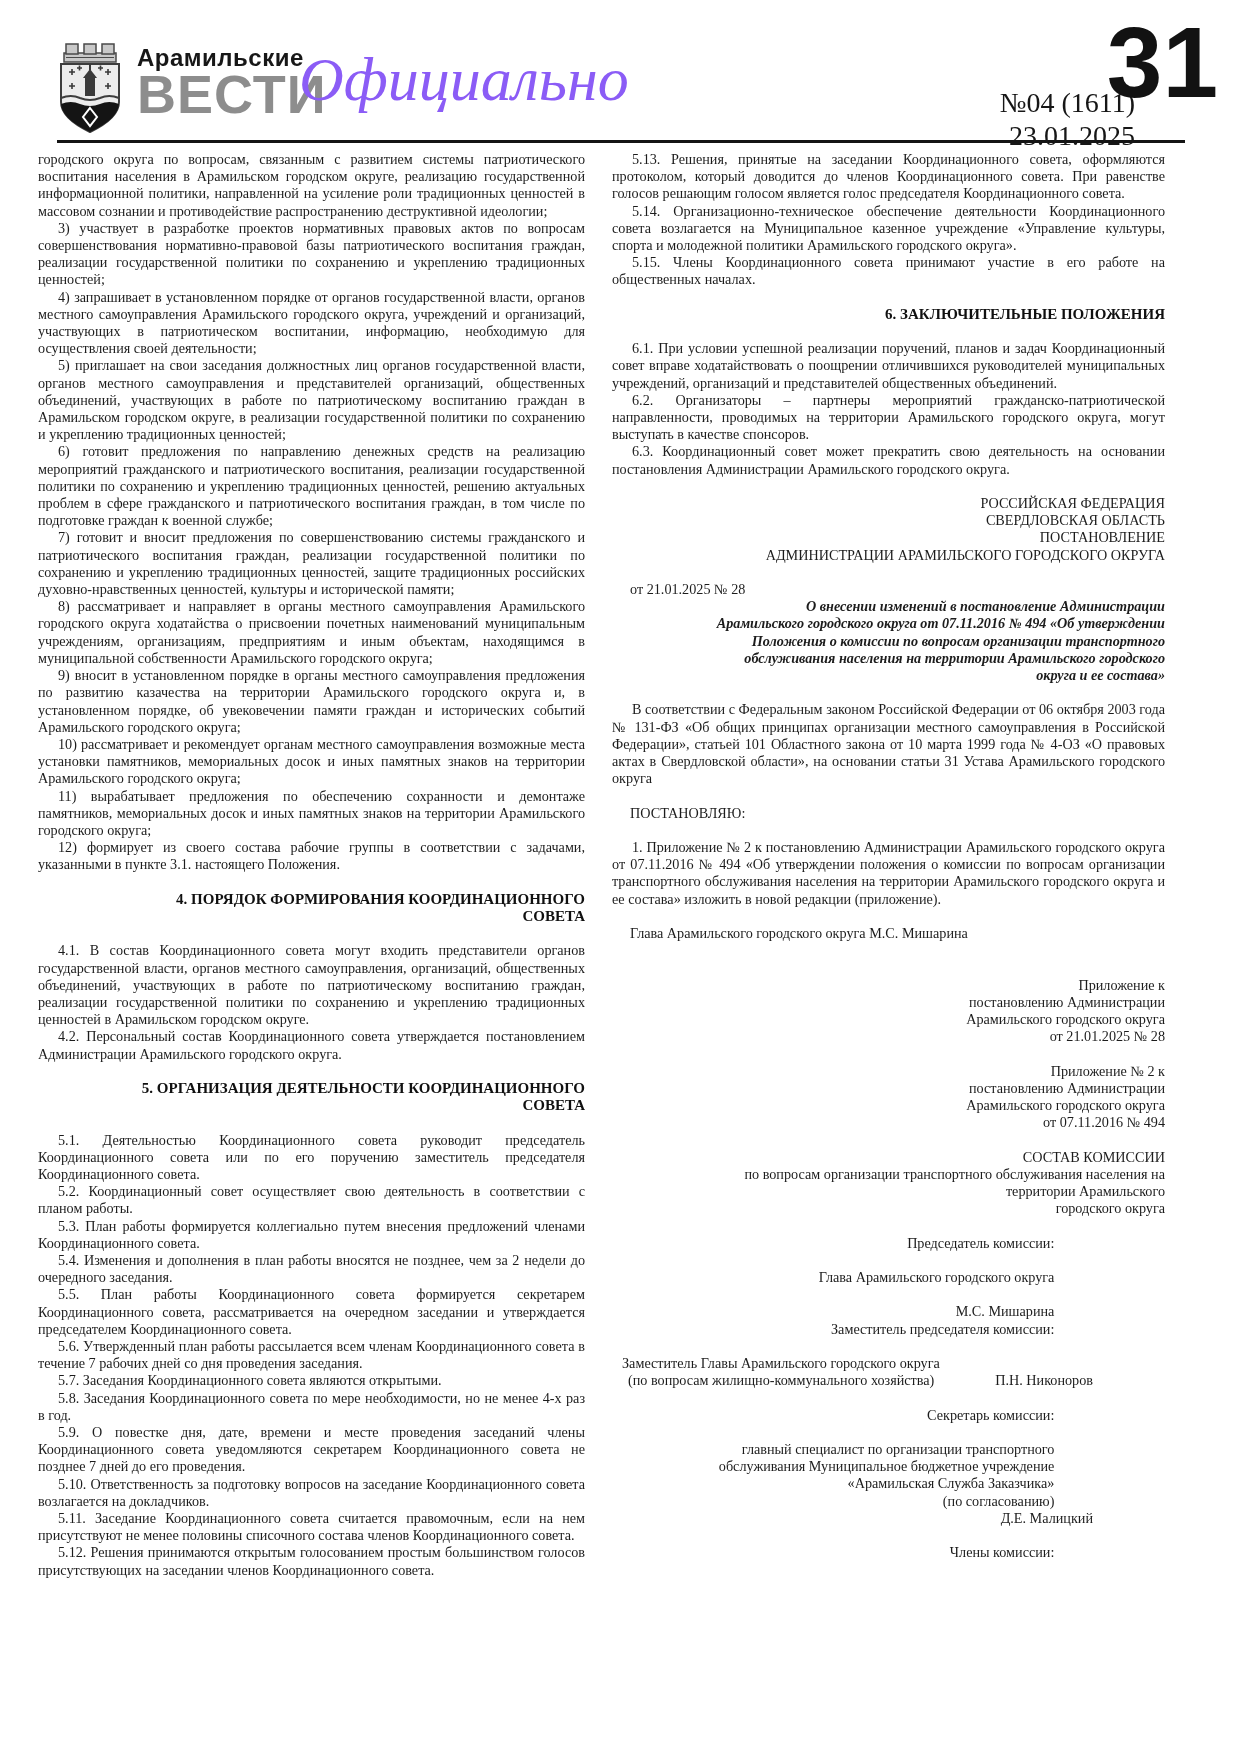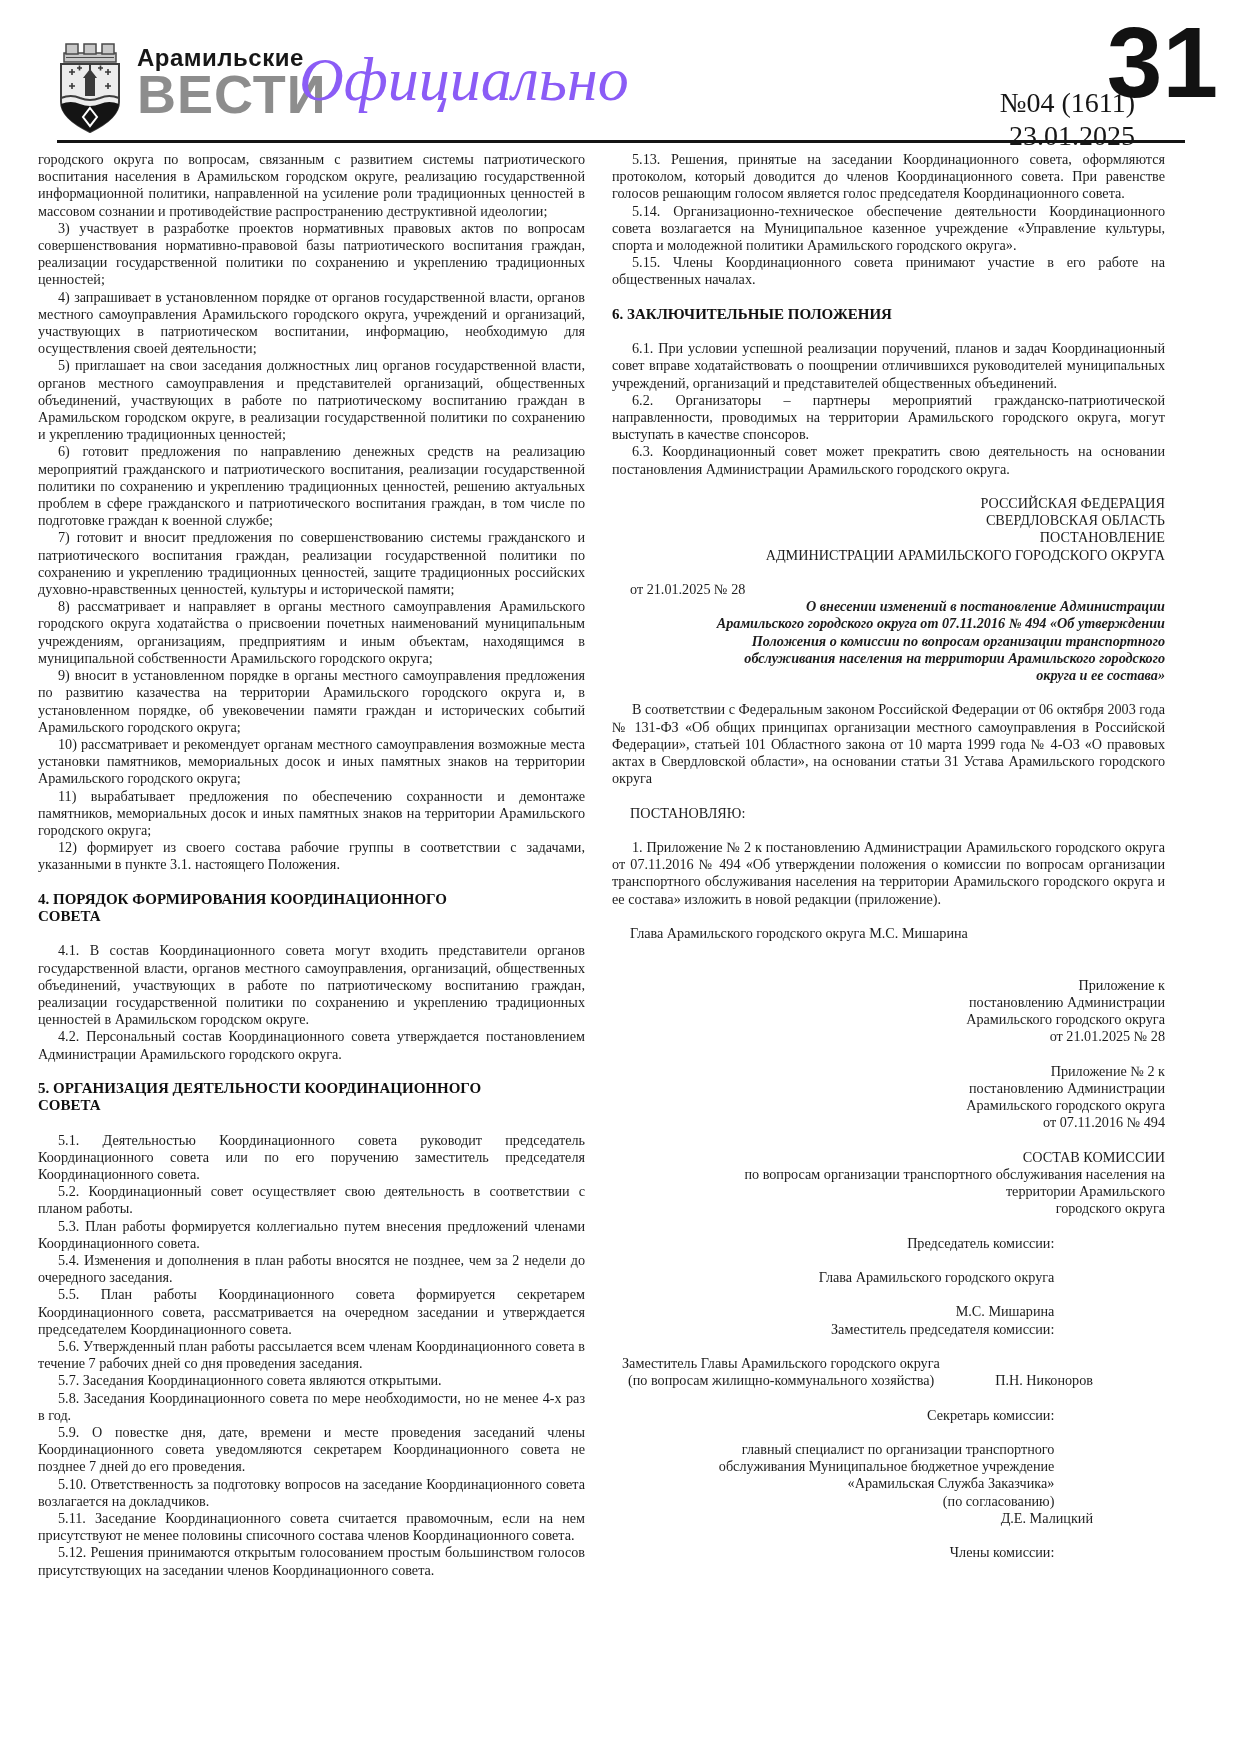--- a/index.html
+++ b/index.html
@@ -17,21 +17,21 @@
   .issue-block{position:absolute;right:50px;top:50px;text-align:right;font-size:28px;line-height:1.18;color:#161616;margin-top:36px;}
   .page-number{position:absolute;right:-33px;top:12px;font-family:"Liberation Sans",sans-serif;font-weight:bold;font-size:100px;line-height:1;color:#121212;}
 
   
   .columns{display:flex;gap:27px;margin:8px 56px 0 38px;}
   .col{width:547px;font-size:14.2px;line-height:17.2px;color:#1c1c1c;}
   .col-r{width:553px;}
   .blk{margin:0;}
   .p{text-align:justify;text-indent:20px;}
   .cont{text-align:justify;}
-  .h{font-weight:bold;text-align:left;white-space:pre-line;font-size:15px;color:#101010;}
+  .h{font-weight:bold;text-align:right;white-space:pre-line;font-size:15px;color:#101010;}
   .center{text-align:right;white-space:pre-line;}
   .center_bi{text-align:right;white-space:pre-line;font-weight:bold;font-style:italic;}
   .right{text-align:right;white-space:pre-line;}
   .center_l{text-align:right;white-space:pre-line;margin-right:20%;}
   .left{text-indent:18px;}
   .left_ni{text-indent:10px;}
   .name_right{text-align:right;padding-right:72px;}
   .split{display:flex;justify-content:space-between;padding-left:16px;padding-right:72px;}
   .sp{width:100%;}
 </style>

